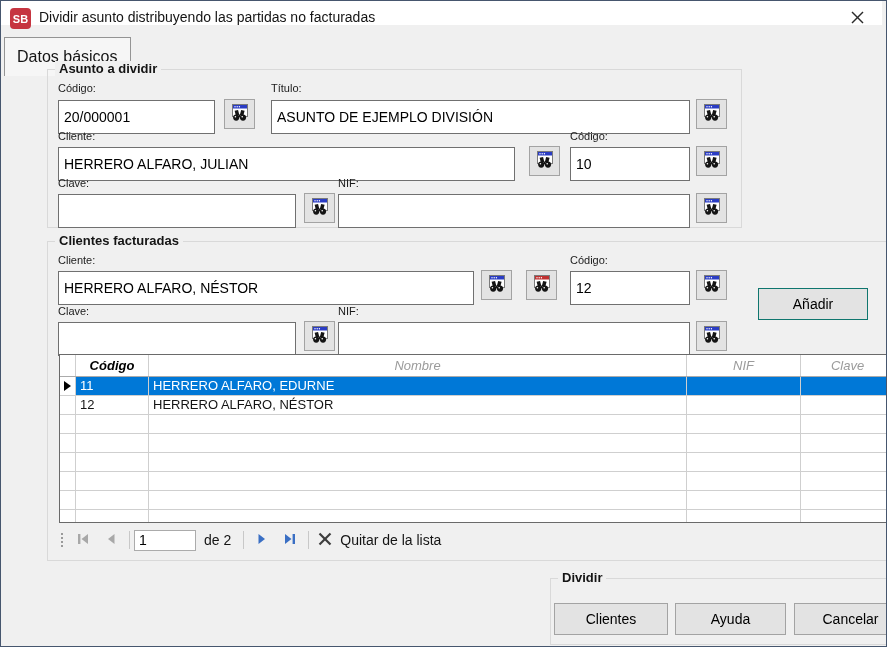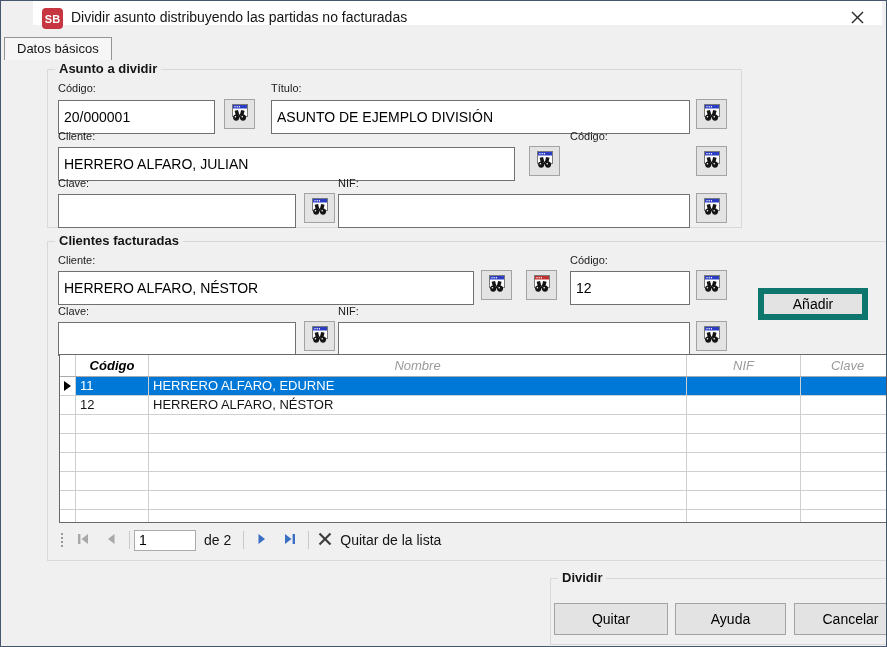--- a/index.html
+++ b/index.html
@@ -1,49 +1,49 @@
 <!DOCTYPE html>
 <html><head>
 <meta charset="utf-8">
 <style>
   html,body { margin:0; padding:0; background:#d8d8d8; font-family:"Liberation Sans", sans-serif; }
   .dialog { position:relative; width:887px; height:647px; box-sizing:border-box;
             background:#f0f0f0; border:1px solid #46566e; overflow:hidden; }
 
   
-  .titlebar { position:absolute; left:0; top:0; right:4px; height:24px; background:#ffffff;margin-left:32px; }
+  .titlebar { position:absolute; left:0; top:0; right:4px; height:24px; background:#ffffff; }
   .app-icon { position:absolute; left:9px; top:7px; width:21px; height:21px; border-radius:4px;
               background:#c63540; color:#fff; font-size:11px; font-weight:bold;
               display:flex; align-items:center; justify-content:center; }
   .win-title { position:absolute; left:38px; top:8px; font-size:14px; color:#141414; white-space:nowrap; }
   .close-btn { position:absolute; right:14px; top:7px; width:22px; height:22px;
                display:flex; align-items:center; justify-content:center; }
 
   
-  .tab { position:absolute; left:3px; top:36px; height:22px; padding:0 12px; background:#f6f6f6;
-         border:1px solid #949494; border-bottom:none; font-size:13px; line-height:22px; color:#141414; }
+  .tab { position:absolute; left:3px; top:36px; height:22px; padding:8px 12px; background:#f6f6f6;
+         border:1px solid #949494; border-bottom:none; font-size:16px; line-height:22px; color:#141414; }
 
   
   .group { position:absolute; border:1px solid #d9d9d9;margin-left:32px; }
   .legend { position:absolute; top:-9px; left:7px; background:#f0f0f0; padding:0 4px;
             font-weight:bold; font-size:13px; color:#141414; white-space:nowrap; }
   .g1 { left:14px; top:68px;  width:693px; height:157px; }
   .g2 { left:14px; top:240px; width:859px; height:318px; }
   .g3 { left:517px; top:577px; width:360px; height:65px; }
 
   .lbl { position:absolute; font-size:11px; color:#1b1b1b; white-space:nowrap; }
   .tb  { position:absolute; height:14px; box-sizing:border-box; border:1px solid #707070;
          background:#fff; font-size:14px; padding:16px 5px; font-family:inherit; color:#000; outline:none; }
   .binoc { position:absolute; width:31px; height:30px; box-sizing:border-box; background:#e3e3e3;
            border:1px solid #a3a3a3; display:flex; align-items:center; justify-content:center; padding:0; }
   .icon-wrap { display:flex; }
 
   
   .add-btn { position:absolute; left:710px; top:46px; width:110px; height:32px; box-sizing:border-box;
-             background:#e3e3e3; border:6px solid #0f766e; font-size:14px; font-family:inherit; color:#000; }
+             background:#e3e3e3; border:1px solid #0f766e; font-size:14px; font-family:inherit; color:#000; }
 
   
   .grid { position:absolute; left:11px; top:112px; width:836px; height:169px; box-sizing:border-box;
           background:#fff; border:1px solid #6a6a6a; overflow:hidden; }
   .tr { display:flex; height:19px; box-sizing:border-box; border-bottom:1px solid #cfcfcf; }
   .tr.head { height:22px; border-bottom:1px solid #ababab; }
   .cell { box-sizing:border-box; border-right:1px solid #cfcfcf; font-size:13px; line-height:18px;
           padding:0 4px; white-space:nowrap; overflow:hidden; color:#141414; }
   .head .cell { line-height:21px; text-align:center; color:#9b9b9b;font-style:italic; }
   .head .c-cod { color:#000; font-weight:bold; font-style:italic; }
@@ -165,20 +165,21 @@
         <circle cx="14" cy="13.6" r="3.1"></circle>
         <rect x="9.6" y="10.6" width="2" height="2.6"></rect>
       </g>
       <circle cx="6.4" cy="12.8" r="0.8" fill="#ffffff"></circle>
       <circle cx="13.2" cy="12.8" r="0.8" fill="#ffffff"></circle>
     </svg>
   </span>
 </button>
 
     <span class="lbl" style="left:522px;top:60px">Código:</span>
+    <input class="tb" style="left: 522px; top: 77px; width: 120px;" value="10">
     <button class="binoc" style="left:648px;top:76px">
   <span class="icon-wrap">
     <svg width="22" height="20" viewBox="0 0 22 20">
       <rect x="3.5" y="0.5" width="15" height="12" fill="#ffffff" stroke="#7a7a7a"></rect>
       <rect class="tbar" x="4" y="1" width="14" height="3.5" fill="#2a3cc4"></rect>
       <circle cx="6" cy="2.7" r="0.7" fill="#ffffff"></circle>
       <circle cx="8.2" cy="2.7" r="0.7" fill="#ffffff"></circle>
       <circle cx="10.4" cy="2.7" r="0.7" fill="#ffffff"></circle>
       <g fill="#141414">
         <rect x="6.2" y="6.3" width="3.6" height="5.2" transform="rotate(-14 8 9)"></rect>
@@ -476,18 +477,18 @@
             <line x1="13.5" y1="2.5" x2="2.5" y2="13.5" stroke="#3d3d3d" stroke-width="2.2"></line>
           </svg>
         </span>
         <span>Quitar de la lista</span>
       </button>
     </div>
   </div>
 
   <div class="group g3">
     <span class="legend">Dividir</span>
-    <button class="gbtn b0">Quitar</button>
+    <button class="gbtn b0">Clientes</button>
     <button class="gbtn b1">Ayuda</button>
     <button class="gbtn b2">Cancelar</button>
   </div>
 
 </div>
 
 </body></html>

